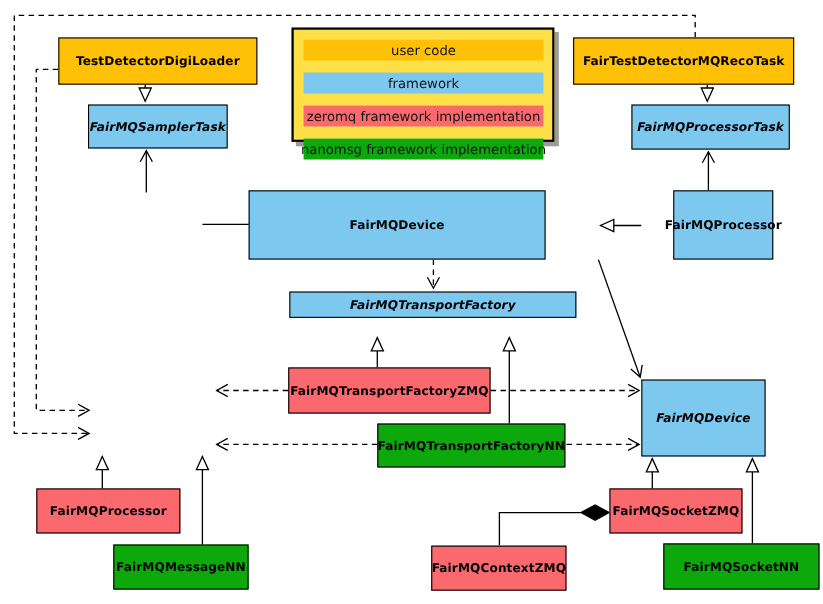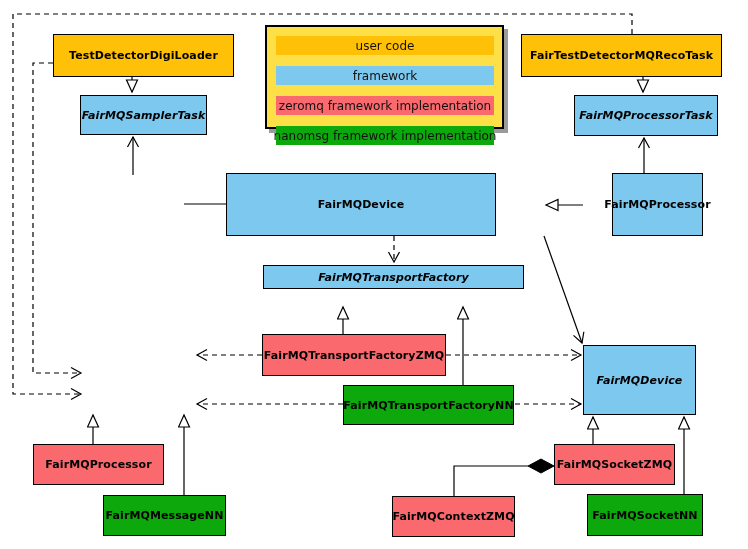--- a/index.html
+++ b/index.html
@@ -92,15 +92,15 @@
   <div class="node c-red" style="left:262px;top:334px;width:184px;height:42px">FairMQTransportFactoryZMQ</div>
   <div class="node c-green" style="left:343px;top:385px;width:171px;height:40px">FairMQTransportFactoryNN</div>
 
   <div class="node c-blue abstract" style="left:583px;top:345px;width:113px;height:70px">FairMQDevice</div>
 
   <div class="node c-red" style="left:33px;top:444px;width:131px;height:41px">FairMQProcessor</div>
   <div class="node c-green" style="left:103px;top:495px;width:123px;height:41px">FairMQMessageNN</div>
 
   <div class="node c-red" style="left:392px;top:496px;width:123px;height:41px">FairMQContextZMQ</div>
   <div class="node c-red" style="left:554px;top:444px;width:121px;height:41px">FairMQSocketZMQ</div>
-  <div class="node c-green" style="left:587px;top:494px;width:116px;height:42px">FairMQSocketNN</div>
+  <div class="node c-green" style="left:603px;top:494px;width:142px;height:42px">FairMQSocketNN</div>
 
 </div>
 
 </body></html>

